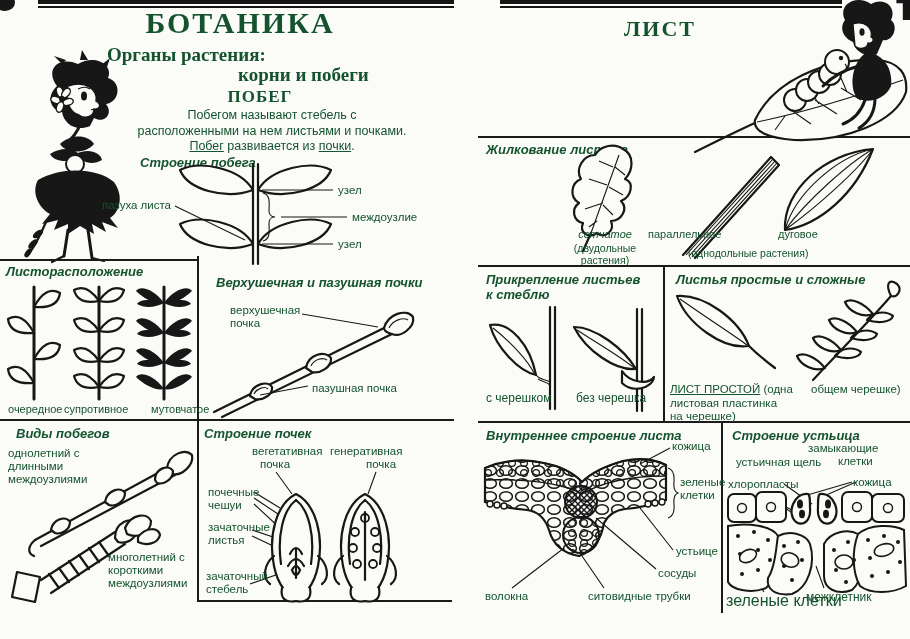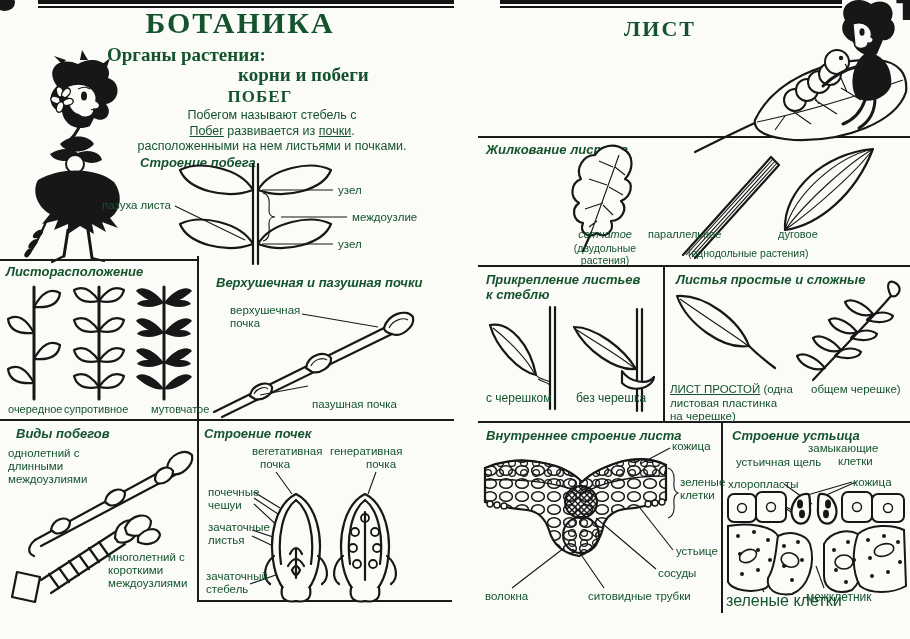--- a/index.html
+++ b/index.html
@@ -54,22 +54,22 @@
   <div class="toprule" style="left:38px;top:0;width:416px;"></div>
   <div class="toprule" style="left:500px;top:0;width:342px;"></div>
 
   <div class="abs serif ctr" style="left:70px;top:6px;width:340px;font-size:30px;letter-spacing:2px;">БОТАНИКА</div>
   <div class="abs serif" style="left:107px;top:44px;font-size:19px;">Органы растения:</div>
   <div class="abs serif" style="left:238px;top:64px;font-size:19px;">корни и побеги</div>
   <div class="abs serif ctr" style="left:160px;top:87px;width:200px;font-size:17px;letter-spacing:1px;">ПОБЕГ</div>
 
   <div class="abs ctr" style="left:118px;top:108px;width:308px;font-size:12.5px;line-height:15.5px;">
     <div>Побегом называют стебель с</div>
+    <div>расположенными на нем листьями и почками.</div>
     <div><span class="u">Побег</span><span> развивается из </span><span class="u">почки</span><span>.</span></div>
-    <div>расположенными на нем листьями и почками.</div>
   </div>
 
   <svg style="left:2px;top:58px;" width="155" height="210" viewBox="0 0 155 210">
     <path class="blk" d="M55 28 C42 10 58 -2 76 6 C92 -4 112 6 106 20 C120 24 118 44 104 46 C112 56 102 66 92 60 L88 68 C74 74 62 66 60 54 C48 52 44 38 55 28 Z"></path>
     <path class="blk" d="M60 6 L52 -2 L64 2 Z M78 2 L80 -8 L86 2 Z M98 8 L108 0 L104 12 Z"></path>
     <path d="M66 28 C84 22 96 32 94 43 C100 46 98 52 92 51 C92 58 84 62 77 57 C67 54 63 42 66 28 Z" fill="#fbfbf8" stroke="#171717" stroke-width="1.4"></path>
     <ellipse class="blk" cx="82" cy="38" rx="3" ry="4.6"></ellipse>
     <path class="thin" d="M76 31 C80 29 85 29 88 31 M89 52 C91 51 93 51 95 52"></path>
     <g>
       <ellipse cx="58" cy="34" rx="3.4" ry="5.4" transform="rotate(-20 58 34)" fill="#fbfbf8" stroke="#171717" stroke-width="1.4"></ellipse>
@@ -147,21 +147,21 @@
     <path class="s2 fpap" d="M98 74 C100 60 118 56 123 64 C124 73 112 80 104 78 Z"></path>
     <path class="thin" d="M103 72 C106 65 115 63 119 66"></path>
     <path class="s2 fpap" d="M42 102 C44 90 60 86 64 93 C65 101 54 107 47 105 Z"></path>
     <path class="thin" d="M46 100 C49 94 57 92 60 95"></path>
     <path class="thin" d="M94 20 L170 33 M100 92 L52 101"></path>
   </svg>
   <div class="abs lbl" style="left:230px;top:304px;">
     <div>верхушечная</div>
     <div>почка</div>
   </div>
-  <div class="abs lbl" style="left:312px;top:382px;margin-top:16px;">пазушная почка</div>
+  <div class="abs lbl" style="left:312px;top:382px;">пазушная почка</div>
 
   <div class="abs sec-title" style="left:16px;top:426px;">Виды побегов</div>
   <div class="abs lbl" style="left:8px;top:447px;">
     <div>однолетний с</div>
     <div>длинными</div>
     <div>междоузлиями</div>
   </div>
   <svg style="left:5px;top:438px;" width="190" height="168" viewBox="0 0 190 168">
     <path class="s2" d="M30 102 L162 30 M36 108 L170 37"></path>
     <path class="s2" d="M30 102 C23 108 22 115 29 118"></path>

